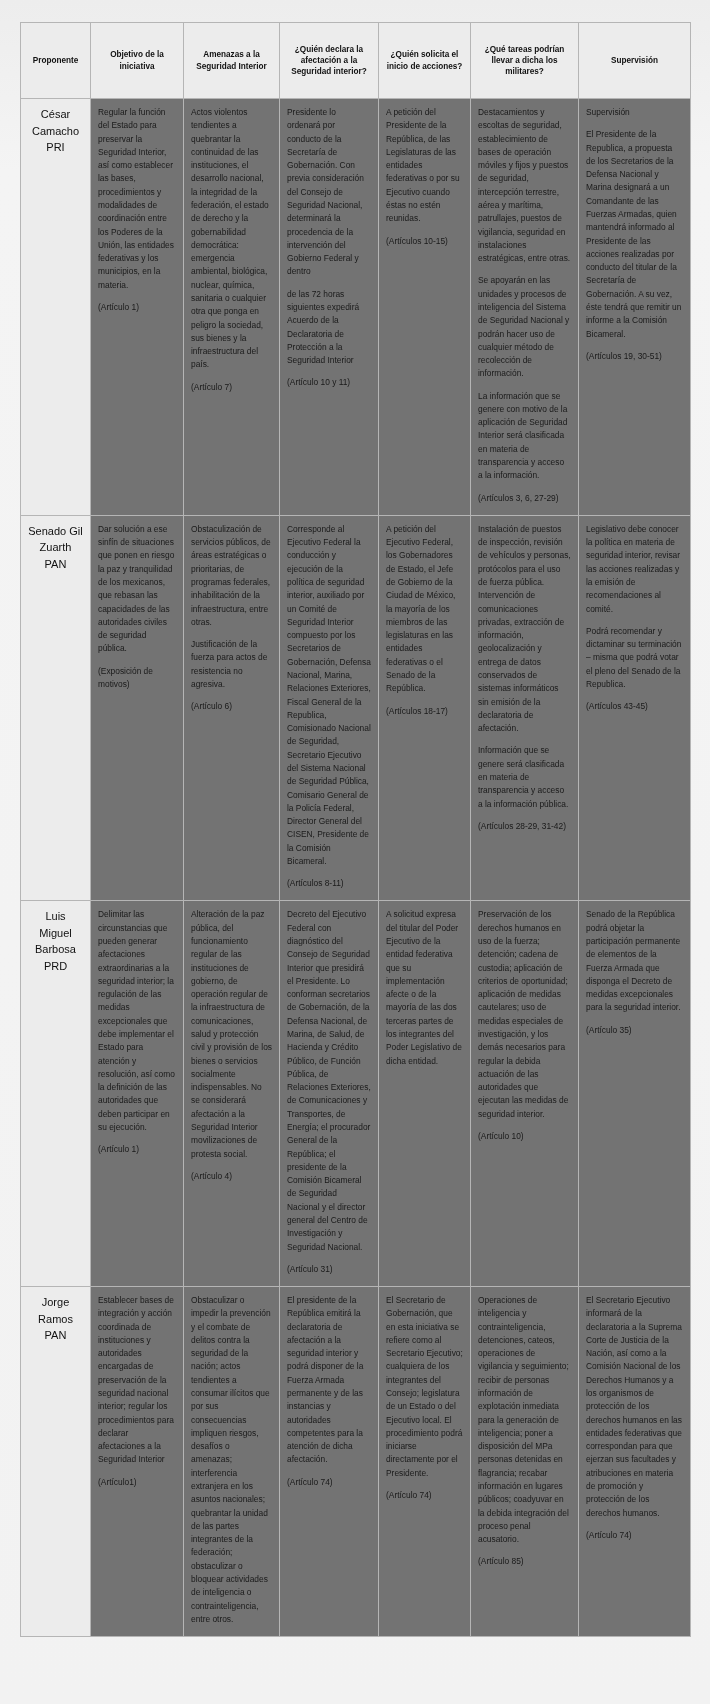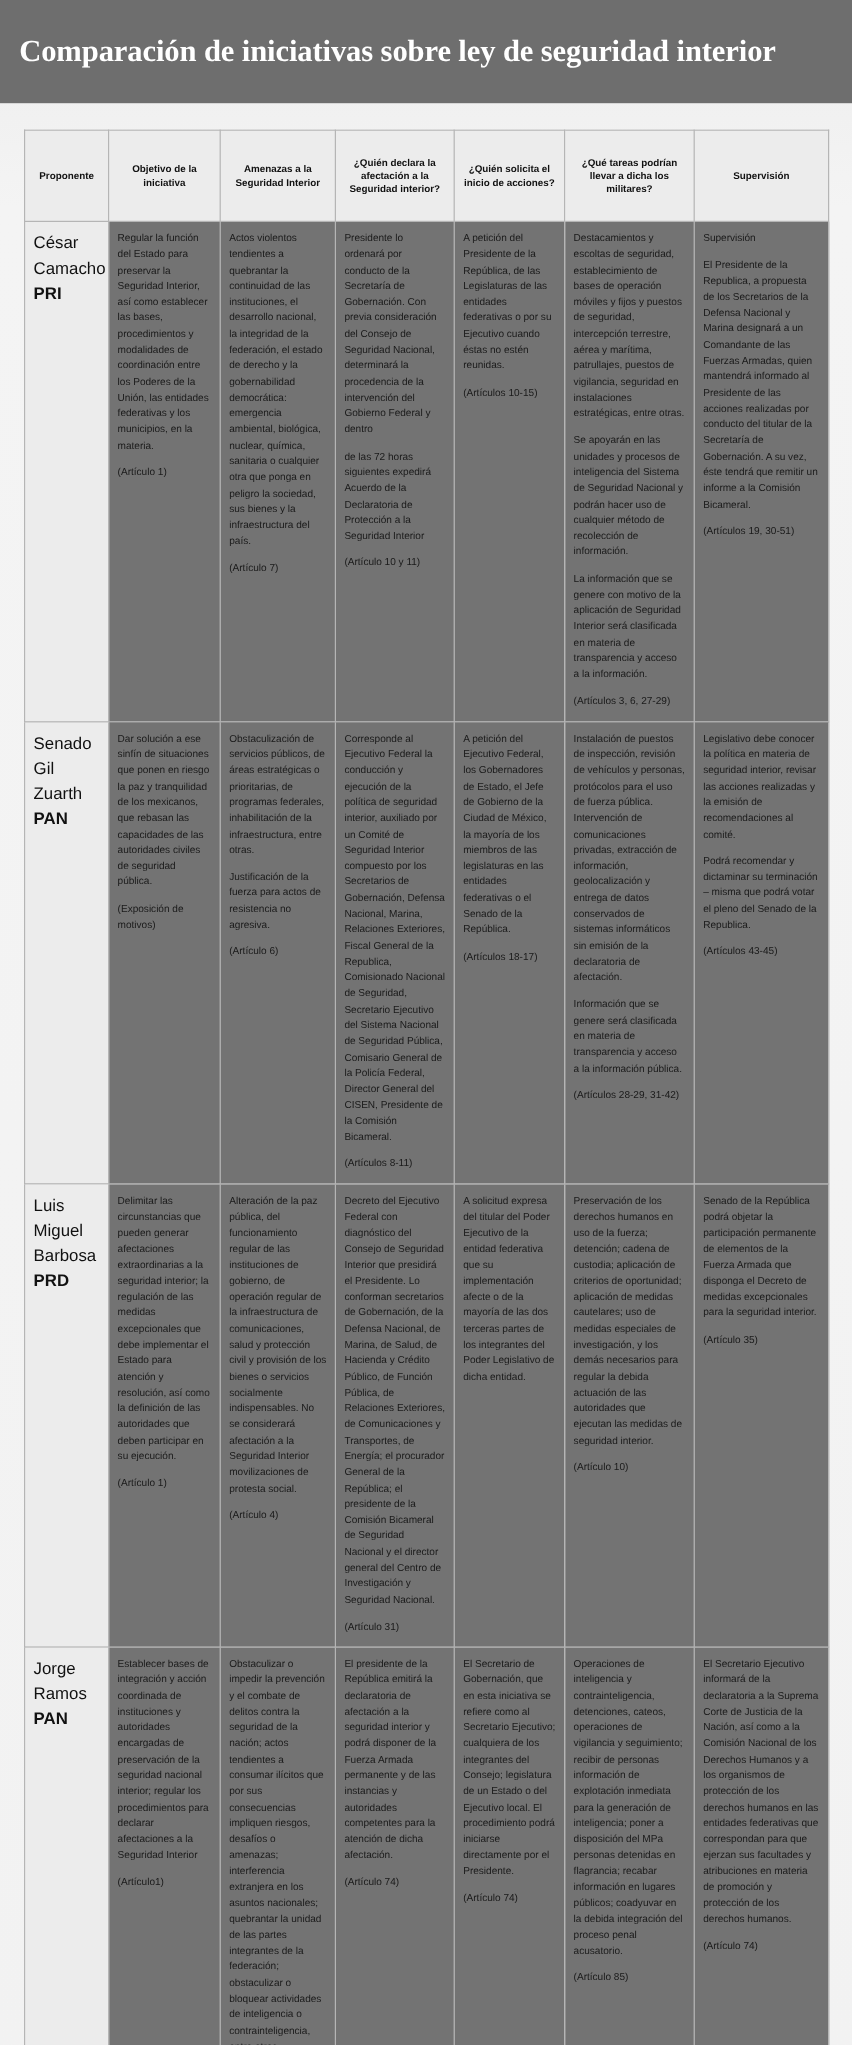--- a/index.html
+++ b/index.html
@@ -57,26 +57,27 @@
     text-align: center;
     font-size: 8.2px;
     font-weight: bold;
     color: #111;
     line-height: 1.35;
     padding: 4px 4px;
   }
   td.proponente {
     background: #ececec;
     vertical-align: middle;
-    font-size: 14px;
+    font-size: 11px;
     line-height: 1.5;
     color: #111;
     padding-left: 6px;
-  }
-  td.proponente .party { font-weight: bold; display: block; }
+    text-align: center;
+  }
+  td.proponente .party { font-weight: normal; display: block; }
   td.body-cell {
     background: #737373;
     font-size: 8.4px;
     line-height: 1.58;
     color: #1a1a1a;
   }
   td.body-cell p { margin: 0 0 9px 0; }
   td.body-cell p:last-child { margin-bottom: 0; }
   
   col.c0 { width: 70px; }
@@ -85,23 +86,20 @@
   col.c3 { width: 99px; }
   col.c4 { width: 92px; }
   col.c5 { width: 108px; }
   col.c6 { width: 112px; }
 </style>
 </head>
 <body>
 
 <div id="page">
 
-  <div class="header">
-    <h1>Comparación de iniciativas sobre ley de seguridad interior</h1>
-  </div>
 
   <div class="table-wrap">
     <table class="cmp">
       <colgroup>
         <col class="c0">
           <col class="c1">
           <col class="c2">
           <col class="c3">
         <col class="c4">
           <col class="c5">

